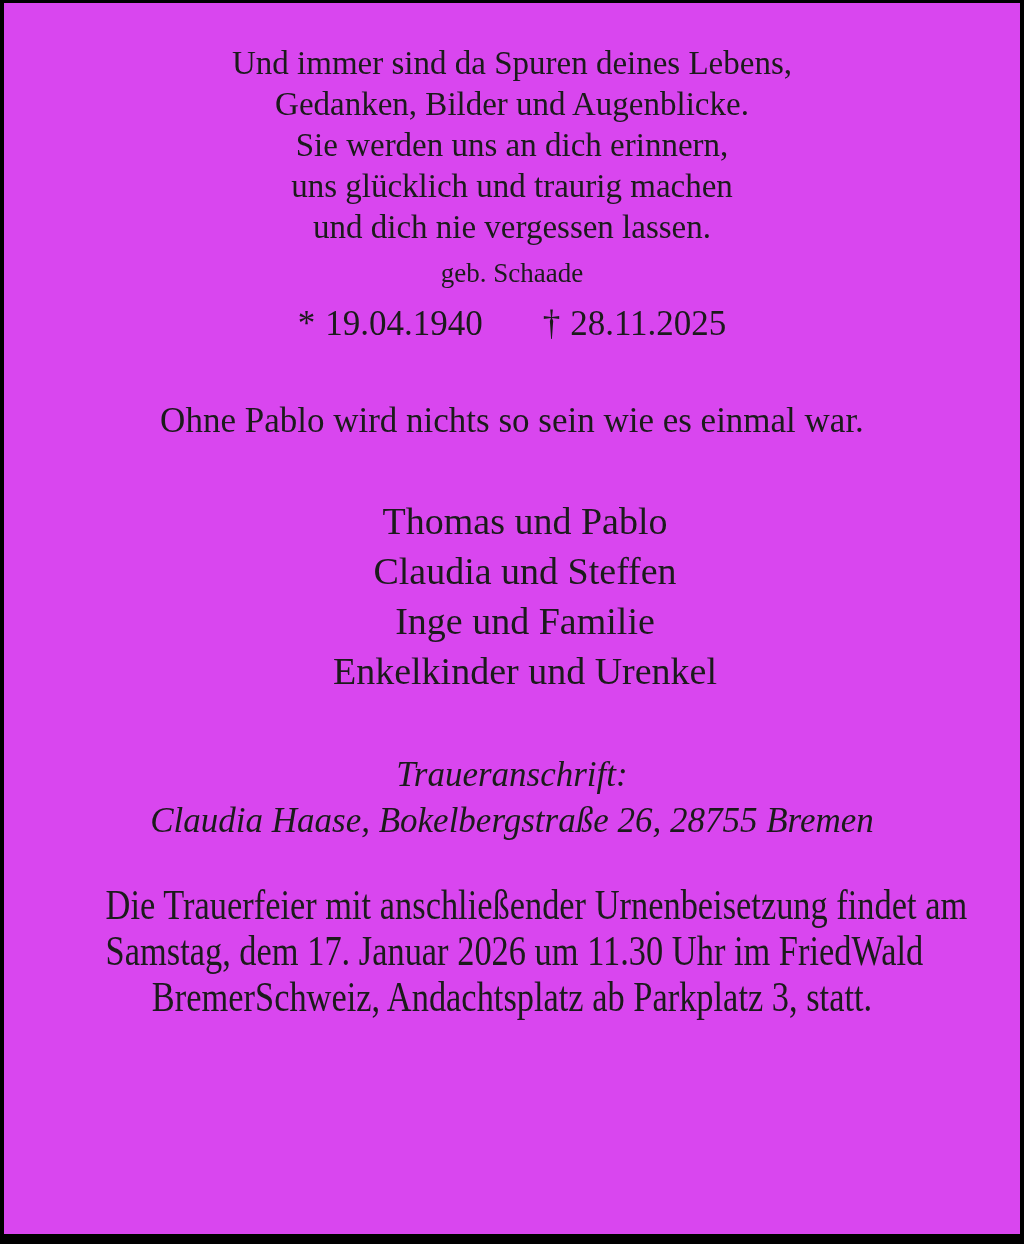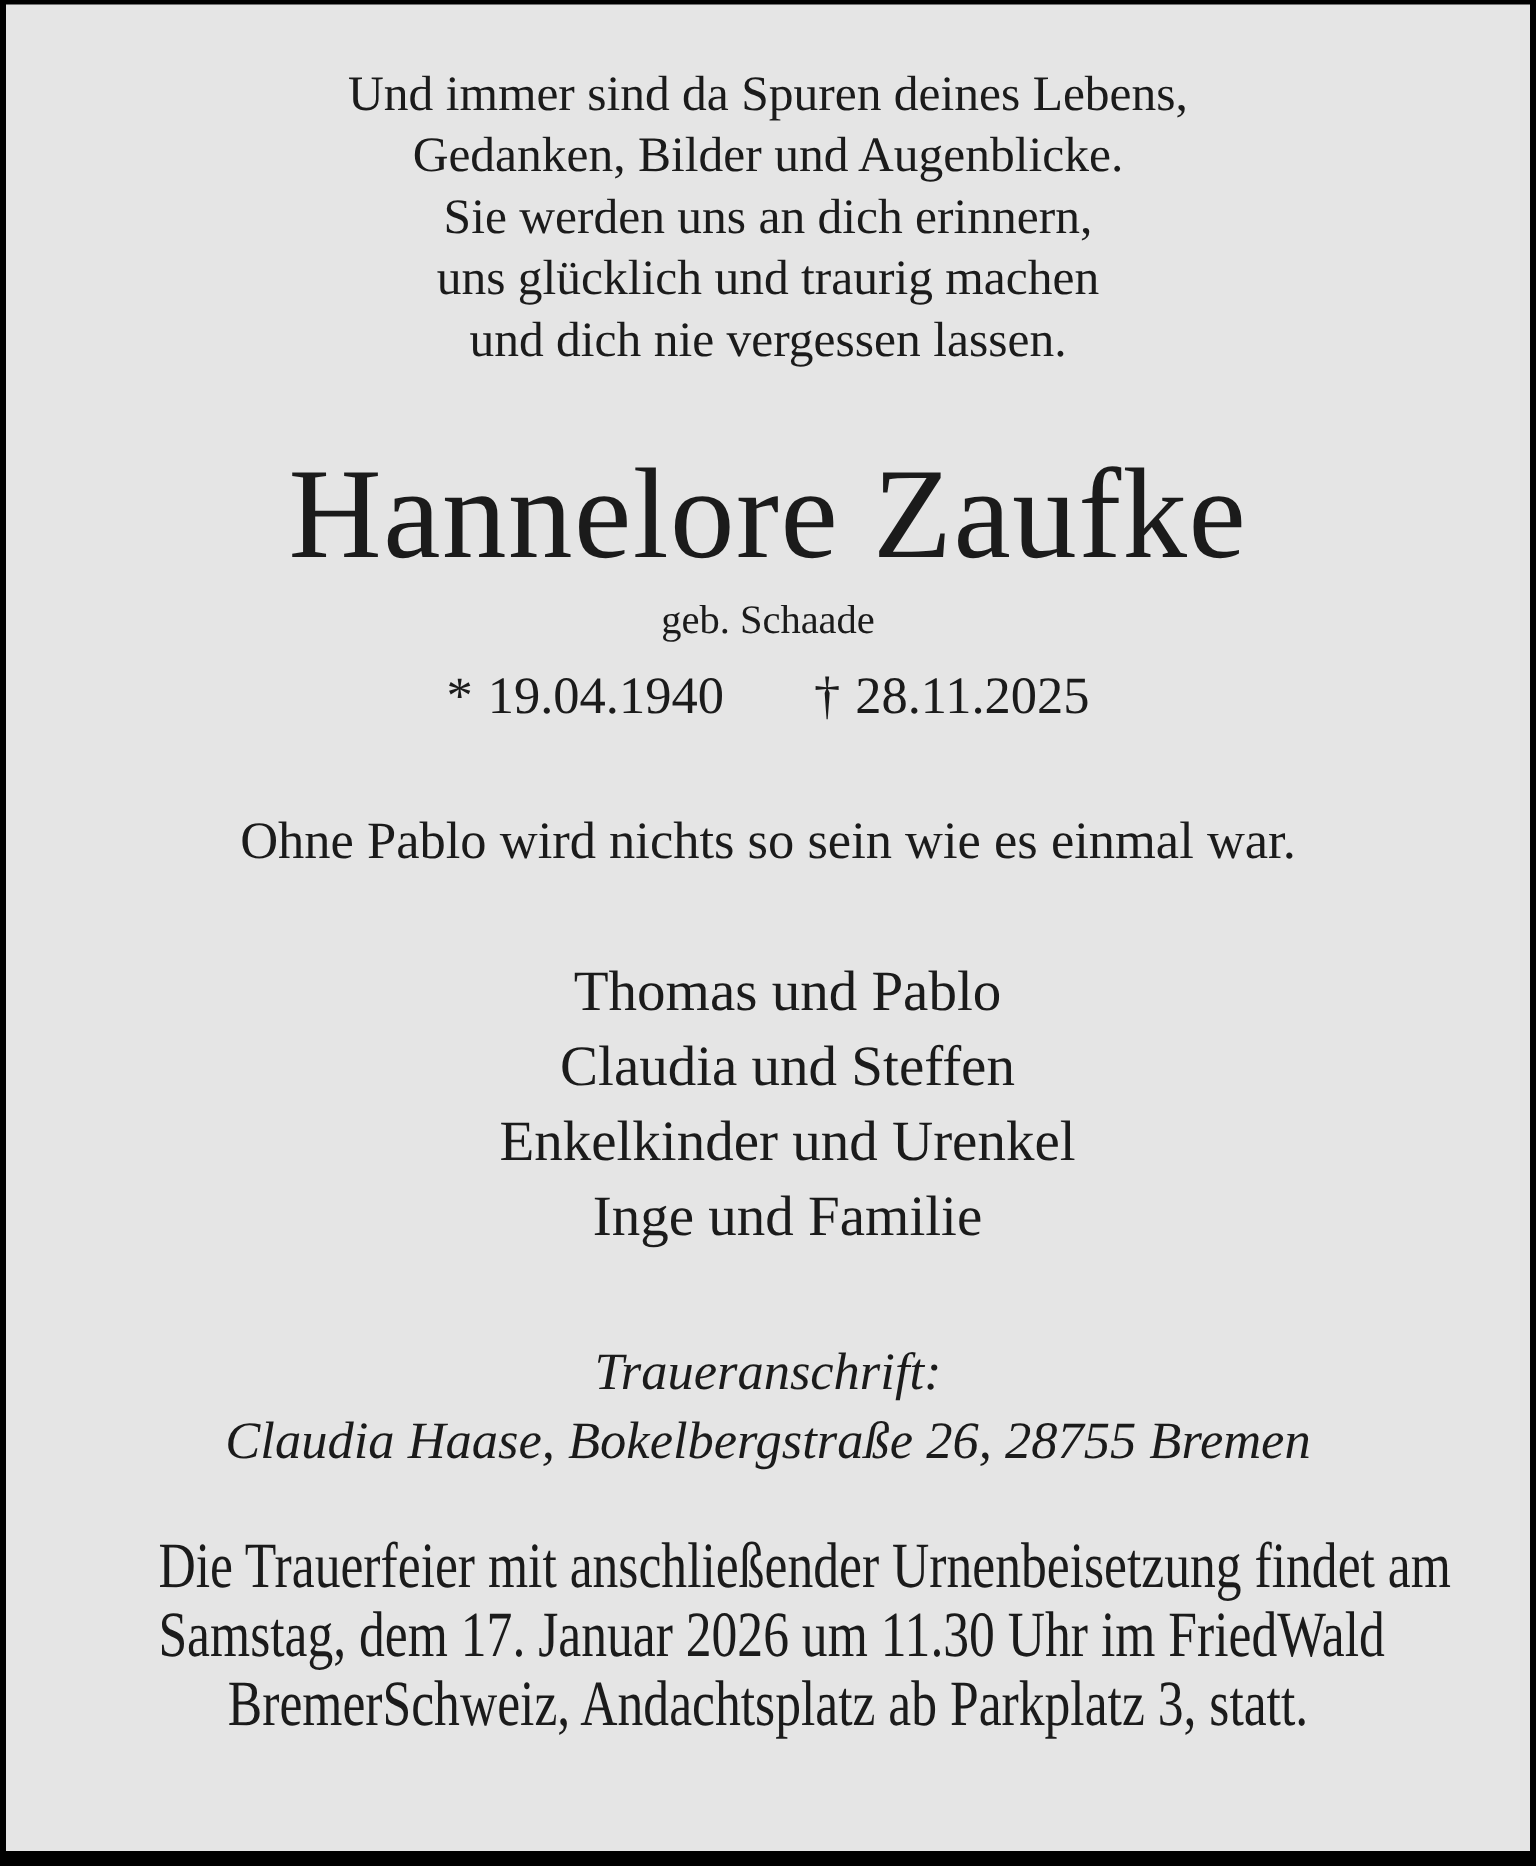--- a/index.html
+++ b/index.html
@@ -14,21 +14,21 @@
     height: 1244px;
     background: #000000;
     overflow: hidden;
   }
   .page {
     position: absolute;
     top: 3px;
     left: 4px;
     right: 4px;
     bottom: 10px;
-    background: #e5e5e5;
+    background: #d946ef;
     color: #1b1b1b;
     font-family: "Liberation Serif", "DejaVu Serif", serif;
     text-align: center;
     overflow: hidden;
   }
   .poem {
     margin-top: 40px;
     font-size: 33px;
     line-height: 41px;
   }
@@ -100,40 +100,39 @@
   <div class="page">
 
     <div class="poem">
       <div>Und immer sind da Spuren deines Lebens,</div>
       <div>Gedanken, Bilder und Augenblicke.</div>
       <div>Sie werden uns an dich erinnern,</div>
       <div>uns glücklich und traurig machen</div>
       <div>und dich nie vergessen lassen.</div>
     </div>
 
-    <div class="name">Hannelore Zaufke</div>
 
     <div class="maiden">geb. Schaade</div>
 
     <div class="dates">
       <div class="date-item">
         <span class="date-symbol">*</span><span>19.04.1940</span>
       </div>
       <div class="date-item">
         <span class="date-symbol">†</span><span>28.11.2025</span>
       </div>
     </div>
 
     <div class="quote">Ohne Pablo wird nichts so sein wie es einmal war.</div>
 
     <div class="mourners">
       <div>Thomas und Pablo</div>
       <div>Claudia und Steffen</div>
+      <div>Inge und Familie</div>
       <div>Enkelkinder und Urenkel</div>
-      <div>Inge und Familie</div>
     </div>
 
     <div class="condolence">
       <div>Traueranschrift:</div>
       <div>Claudia Haase, Bokelbergstraße 26, 28755 Bremen</div>
     </div>
 
     <div class="funeral">
       <div class="condensed-line">Die Trauerfeier mit anschließender Urnenbeisetzung findet am</div>
       <div class="condensed-line">Samstag, dem 17. Januar 2026 um 11.30 Uhr im FriedWald</div>

